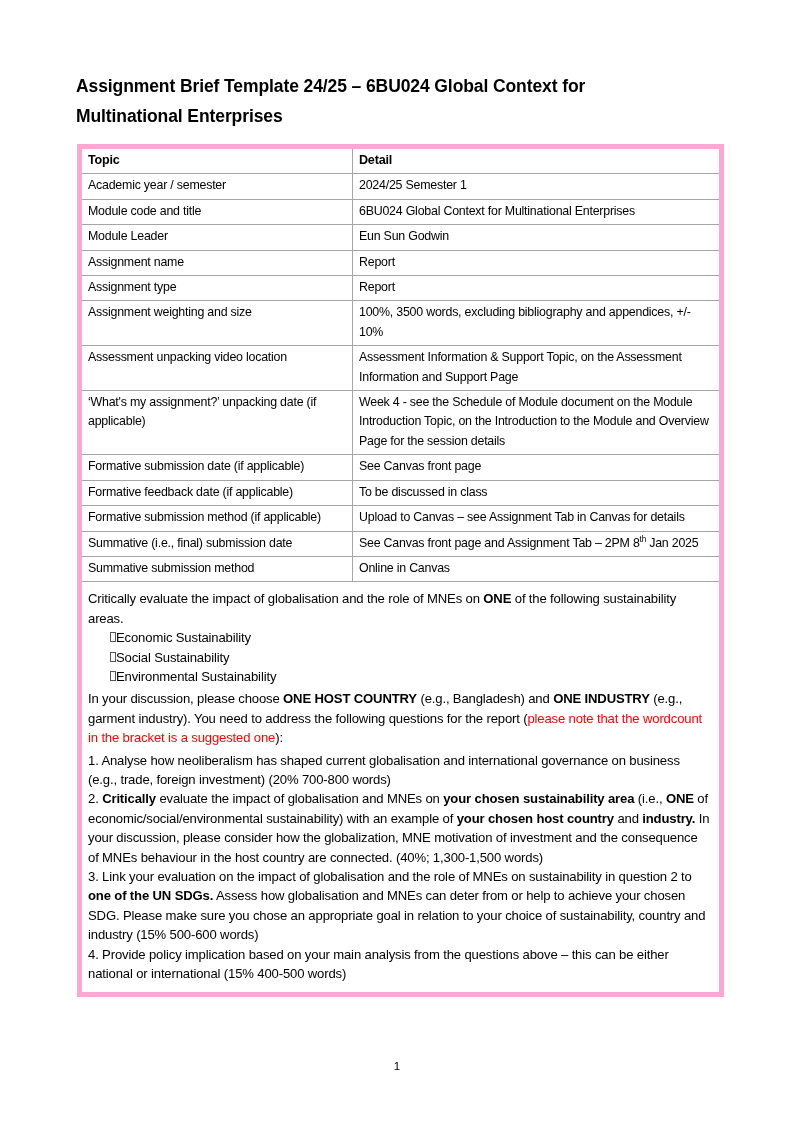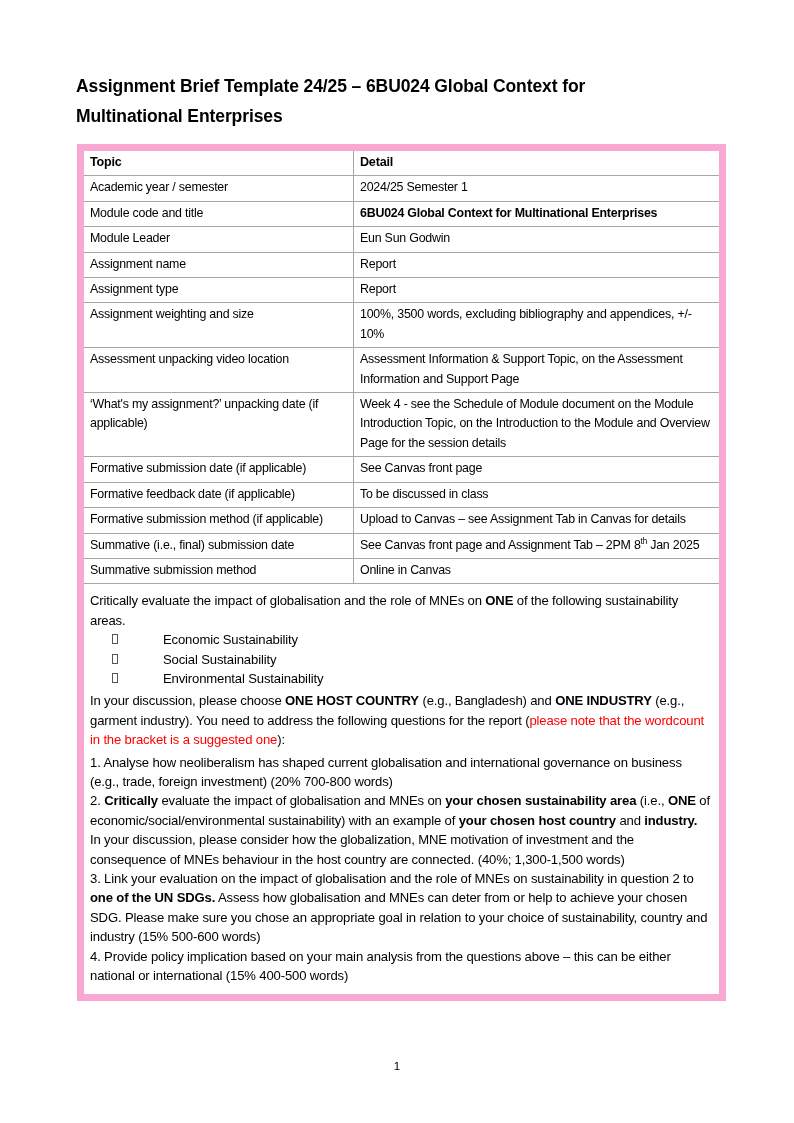--- a/index.html
+++ b/index.html
@@ -60,27 +60,27 @@
     line-height: 19.4px;
     letter-spacing: -0.22px;
     color: #000;
     word-wrap: break-word;
   }
   .brief-table tr.hdr td {
     font-weight: bold;
     font-size: 12.6px;
   }
   .brief-table td.bold-val {
-    font-weight: bold;
+    font-weight: normal;
     border-radius: 9px;
   }
 
   
   .brief-table {
-    border: 7px solid #f9a8d4;
+    border: 5px solid #f9a8d4;
   }
 
   sup.ord {
     font-size: 0.66em;
     vertical-align: super;
     line-height: 0;
   }
 
   
   td.body-cell {
@@ -118,21 +118,20 @@
     height: 10px;
     border: 1px solid #555;
     box-sizing: border-box;
     margin-top: 4px;
     margin-right: 0;
     flex: 0 0 auto;
     background: #fff;
   }
   .bullet-text {
     display: inline-block;
-    margin-left: 45px;
   }
   .red { color: #FF0000; }
   b, strong { font-weight: bold; }
 
   
   .page-number {
     position: absolute;
     left: 0;
     top: 1060px;
     width: 794px;

